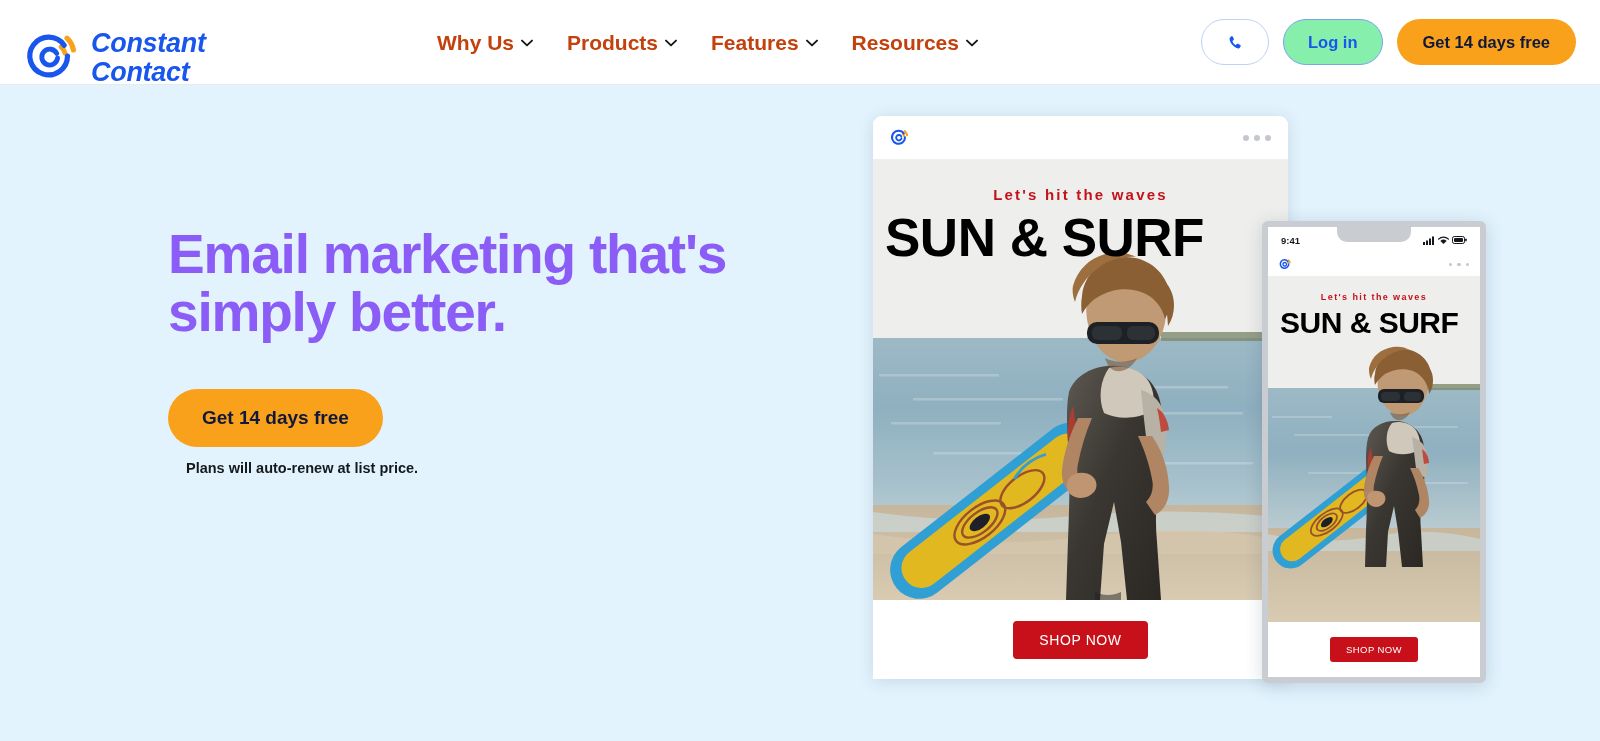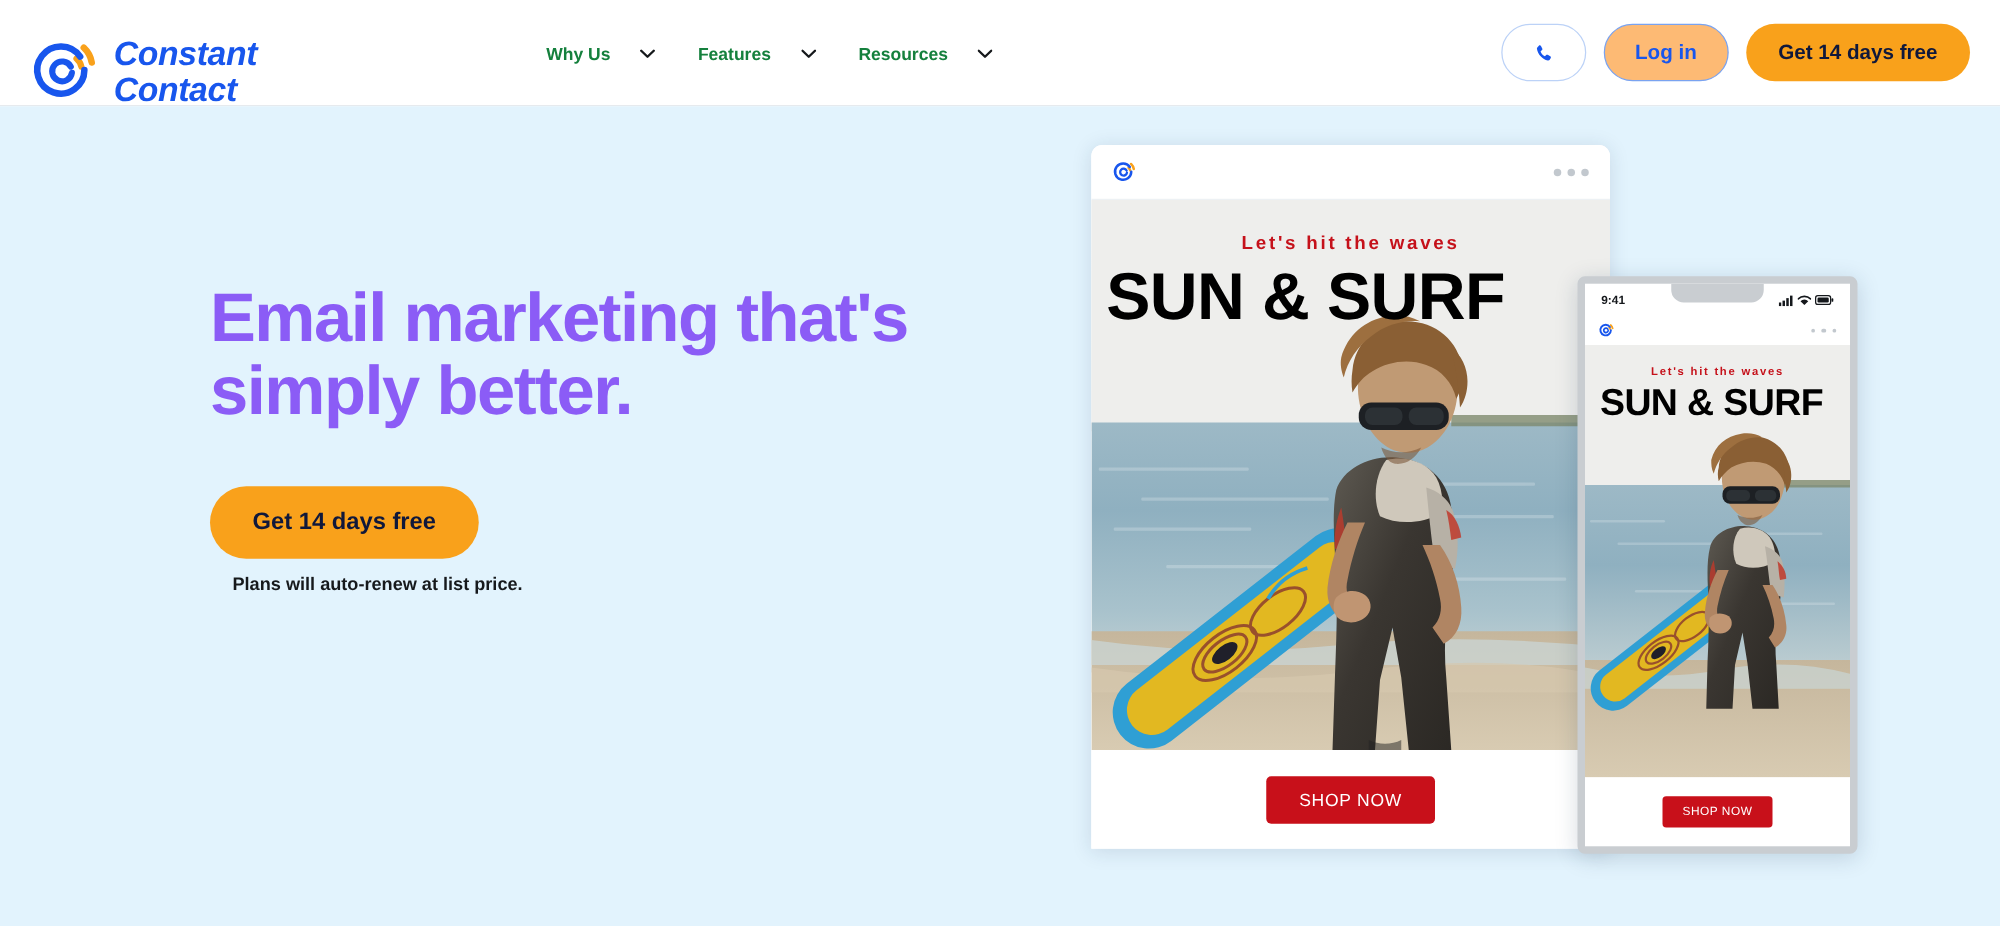--- a/index.html
+++ b/index.html
@@ -29,42 +29,42 @@
     font-size: 27px; font-weight: bold; line-height: 1.08;
     color: #1856ed; letter-spacing: -0.3px;
     white-space: pre-line;
   }
 
   .nav {
     position: absolute; left: 437px; top: 0; height: 85px;
     display: flex; align-items: center; gap: 0;
   }
   .nav-item {
-    display: flex; align-items: center; gap: 24px;
-    font-size: 14px; font-weight: bold; color: #15803d;
+    display: flex; align-items: center; gap: 7px;
+    font-size: 21px; font-weight: bold; color: #c2410c;
     padding: 0 17px; height: 85px; cursor: pointer;
     white-space: nowrap;
   }
   .nav-item:first-child { padding-left: 0; }
   .chev { width: 12px; height: 8px; flex: none; display: block; }
 
   .header-actions {
     position: absolute; right: 24px; top: 19px;
     display: flex; align-items: center; gap: 14px;
   }
   .phone-btn {
     width: 68px; height: 46px; border-radius: 23px;
     border: 1.5px solid #bcd2f7; background: #fff;
     display: flex; align-items: center; justify-content: center;
     cursor: pointer;
   }
   .phone-btn svg { width: 17px; height: 17px; }
   .login-btn {
     height: 46px; min-width: 90px; padding: 0 24px;
-    border-radius: 23px; border: 1.5px solid #7aa3f0; background: #fdba74;
+    border-radius: 23px; border: 1.5px solid #7aa3f0; background: #86efac;
     color: #1856ed; font-size: 16.5px; font-weight: bold;
     display: flex; align-items: center; justify-content: center;
     cursor: pointer;
   }
   .trial-btn {
     height: 46px; padding: 0 26px; border-radius: 23px;
     border: none; background: #f9a11b;
     color: #10183b; font-size: 16.5px; font-weight: bold;
     display: flex; align-items: center; justify-content: center;
     cursor: pointer;
@@ -200,20 +200,26 @@
       <path d="M41.5 16.8A19.5 19.5 0 1 0 45 28" stroke="#1856ed" stroke-width="5.4" fill="none" stroke-linecap="round"></path>
       <path d="M33.8 25.2a8.2 8.2 0 1 0 .9 5" stroke="#1856ed" stroke-width="5" fill="none" stroke-linecap="round"></path>
     </svg>
     <div class="logo-text">Constant
 Contact</div>
   </div>
 
   <div class="nav">
     <div class="nav-item">
       <span>Why Us</span>
+      <svg class="chev" viewBox="0 0 12 8">
+          <path d="M1 1.6 6 6.4l5-4.8" stroke="#16191c" stroke-width="1.9" fill="none" stroke-linecap="round" stroke-linejoin="round"></path>
+        </svg>
+    </div>
+    <div class="nav-item">
+      <span>Products</span>
       <svg class="chev" viewBox="0 0 12 8">
           <path d="M1 1.6 6 6.4l5-4.8" stroke="#16191c" stroke-width="1.9" fill="none" stroke-linecap="round" stroke-linejoin="round"></path>
         </svg>
     </div>
     <div class="nav-item">
       <span>Features</span>
       <svg class="chev" viewBox="0 0 12 8">
           <path d="M1 1.6 6 6.4l5-4.8" stroke="#16191c" stroke-width="1.9" fill="none" stroke-linecap="round" stroke-linejoin="round"></path>
         </svg>
     </div>

